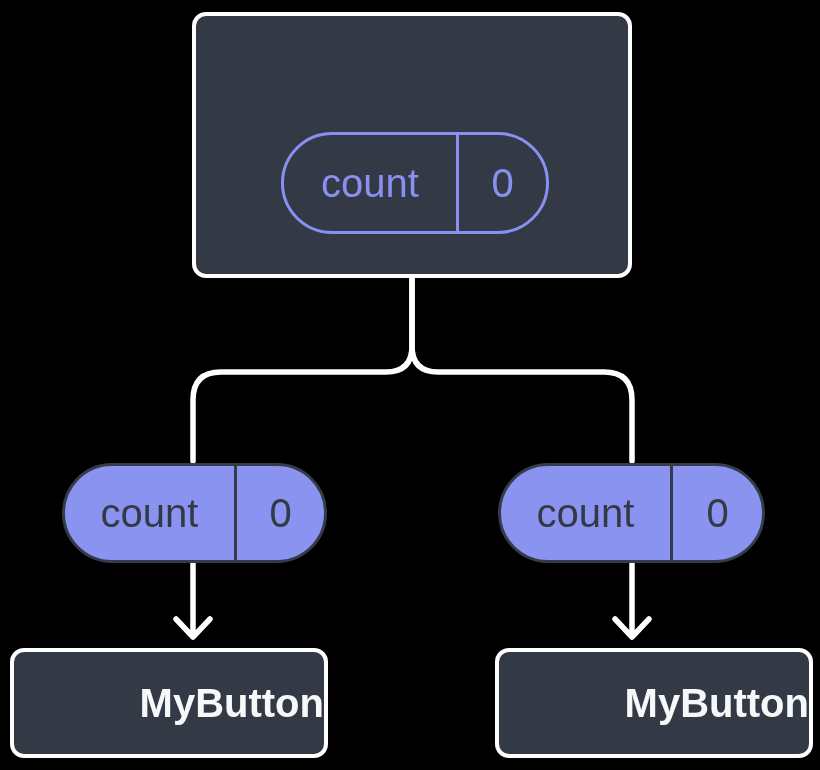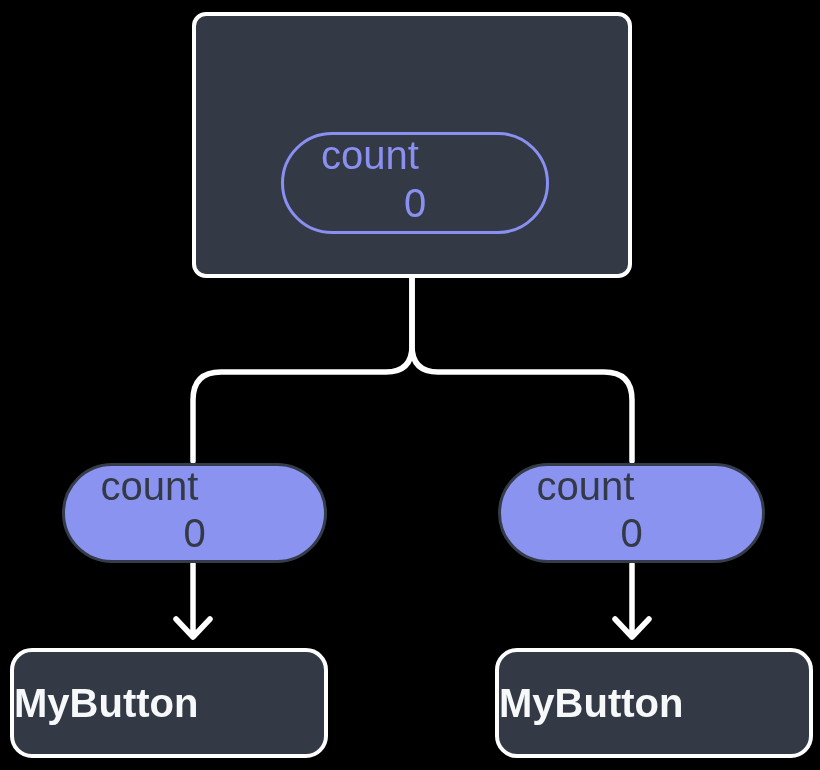--- a/index.html
+++ b/index.html
@@ -53,21 +53,20 @@
     line-height: 56px;
   }
   
   .pill {
     position: absolute;
     box-sizing: border-box;
     display: flex;
     align-items: stretch;
     border-radius: 60px;
     overflow: hidden;
-    flex-direction: column;
   }
   .pill .cell {
     display: flex;
     align-items: center;
     justify-content: center;
     font-size: 40px;
     line-height: 1;
   }
   .pill .cell.name { width: 172px; flex: 0 0 auto; }
   .pill .cell.value { flex: 1 1 auto; }
@@ -98,24 +97,24 @@
 
   
   .child-box {
     position: absolute;
     top: 648px;
     width: 318px;
     height: 110px;
     box-sizing: border-box;
     background: #333A46;
     border: 4px solid #FFFFFF;
-    border-radius: 22px;
+    border-radius: 14px;
     display: flex;
     align-items: center;
-    justify-content: flex-start;
+    justify-content: flex-end;
     font-size: 40px;
     font-weight: 600;
     color: #F7F8FA;
   }
   .child-box.left  { left: 10px; }
   .child-box.right { left: 495px; }
 </style>
 </head>
 <body>
 

